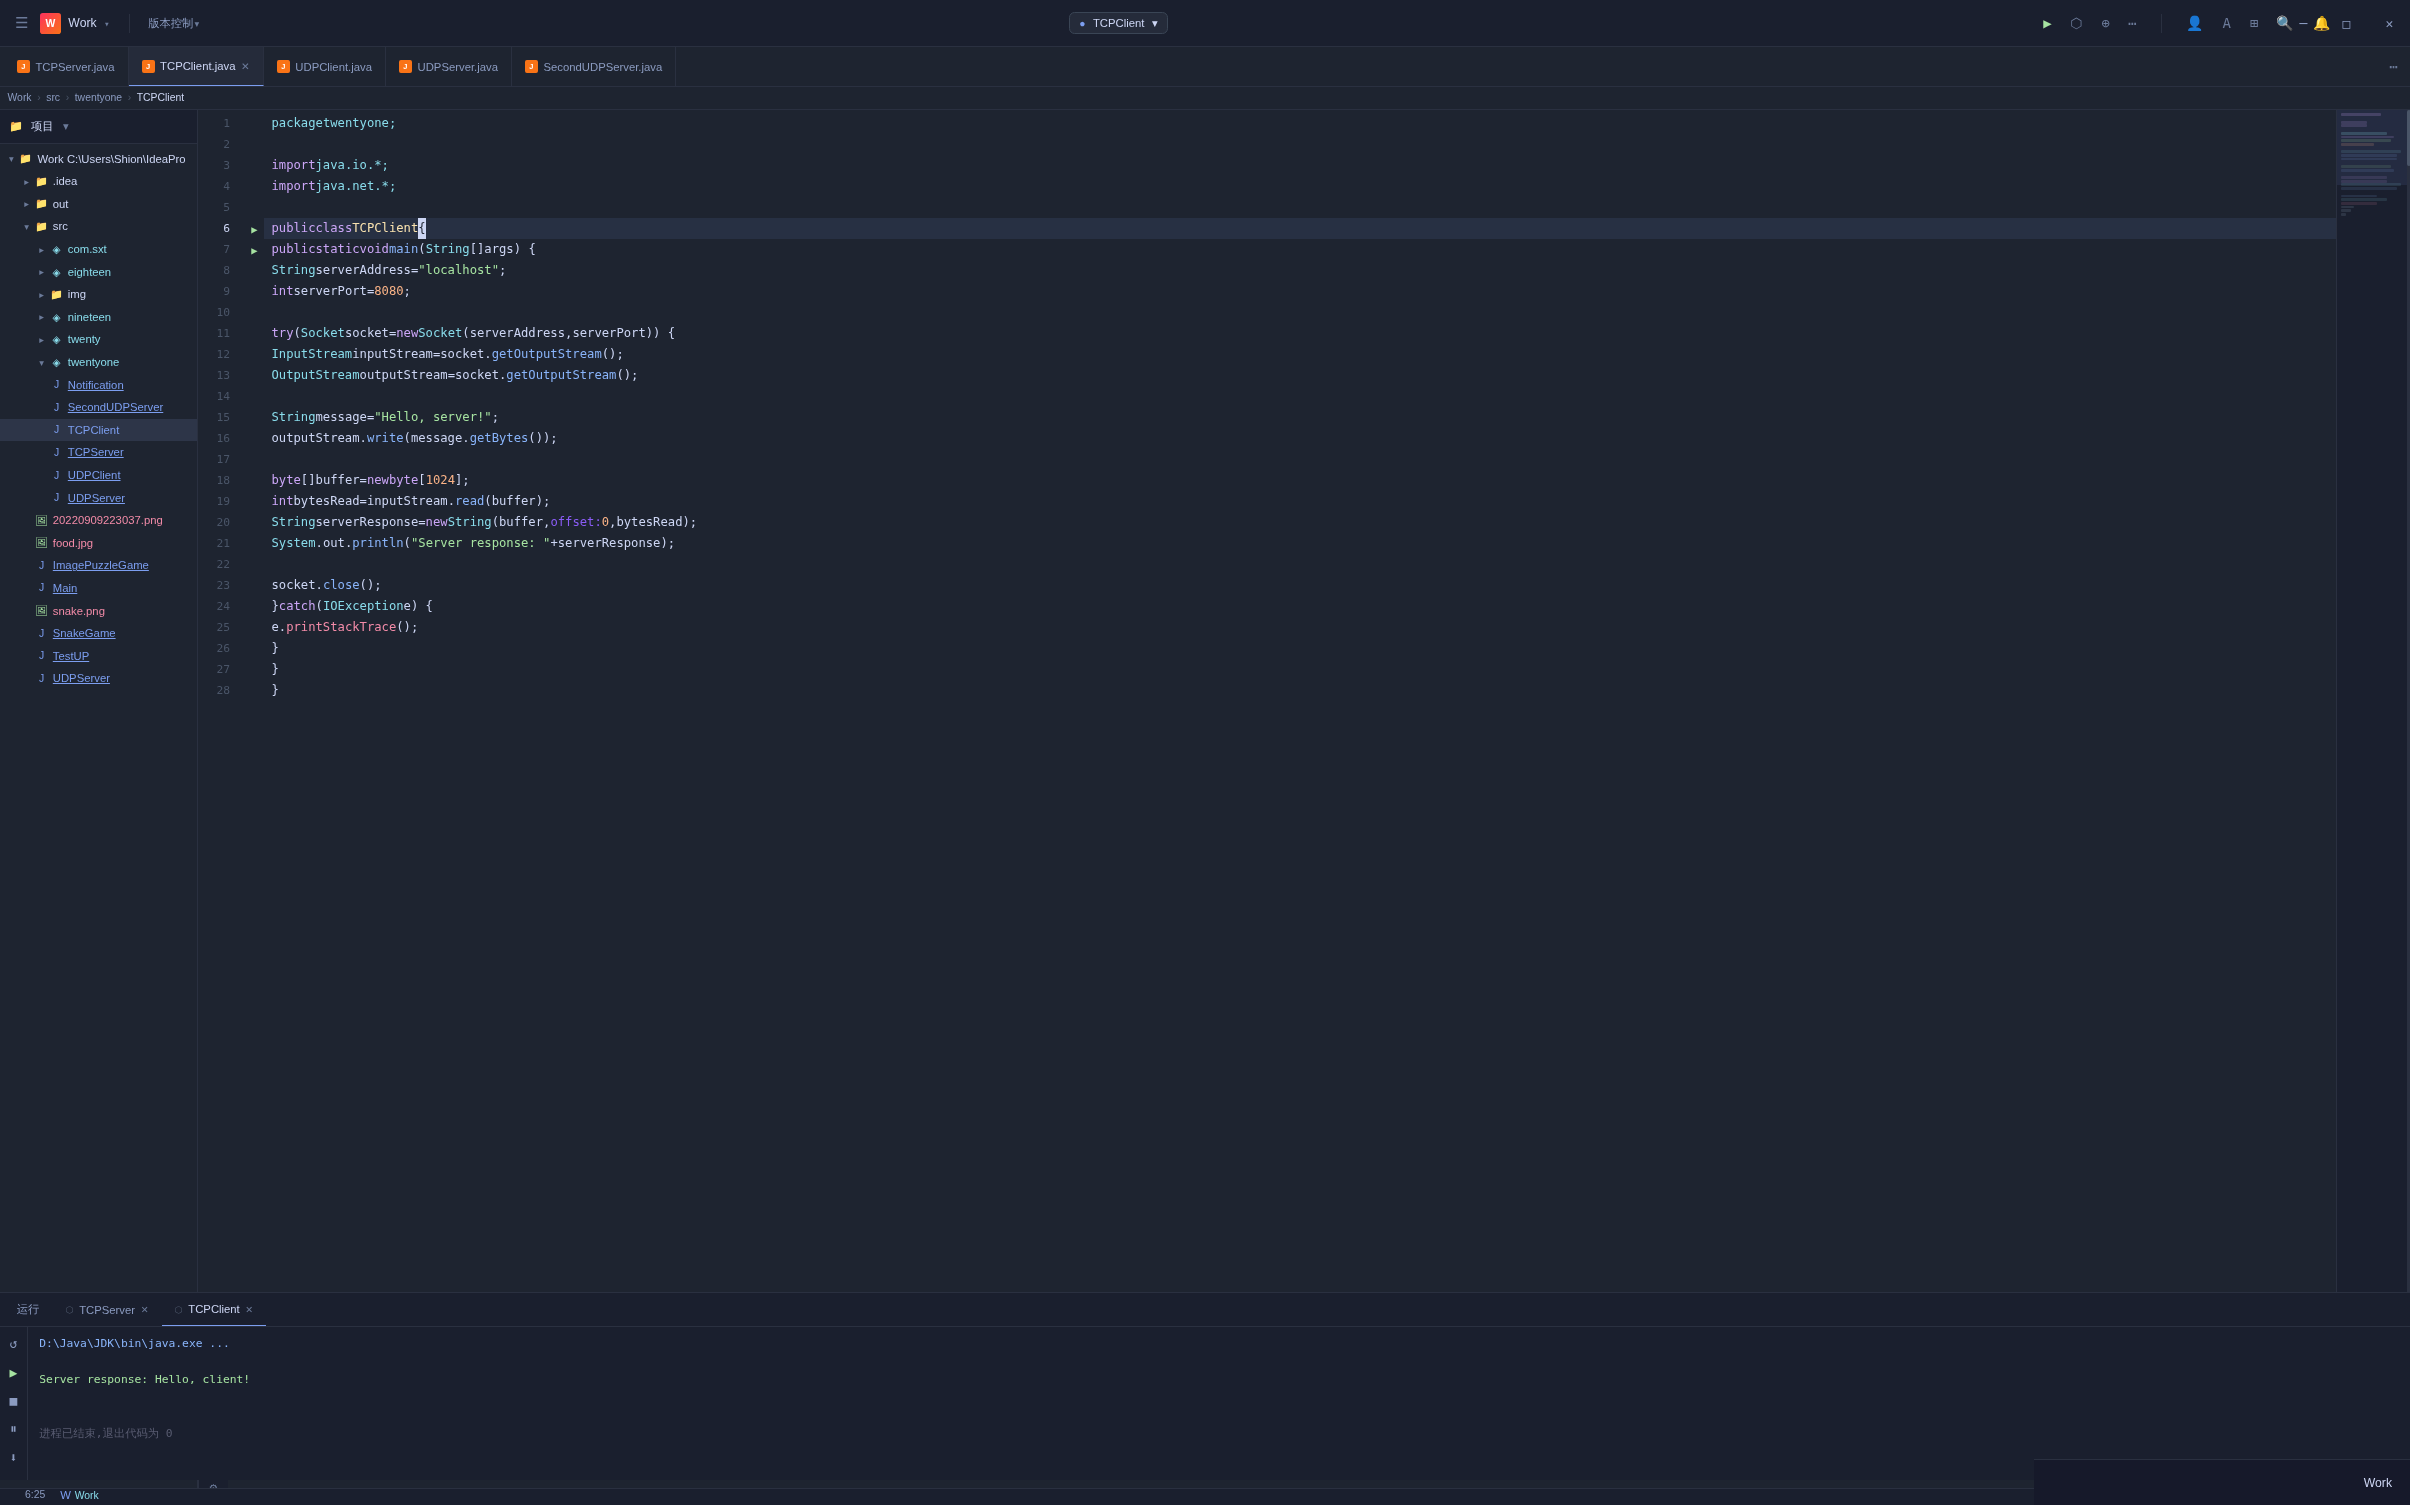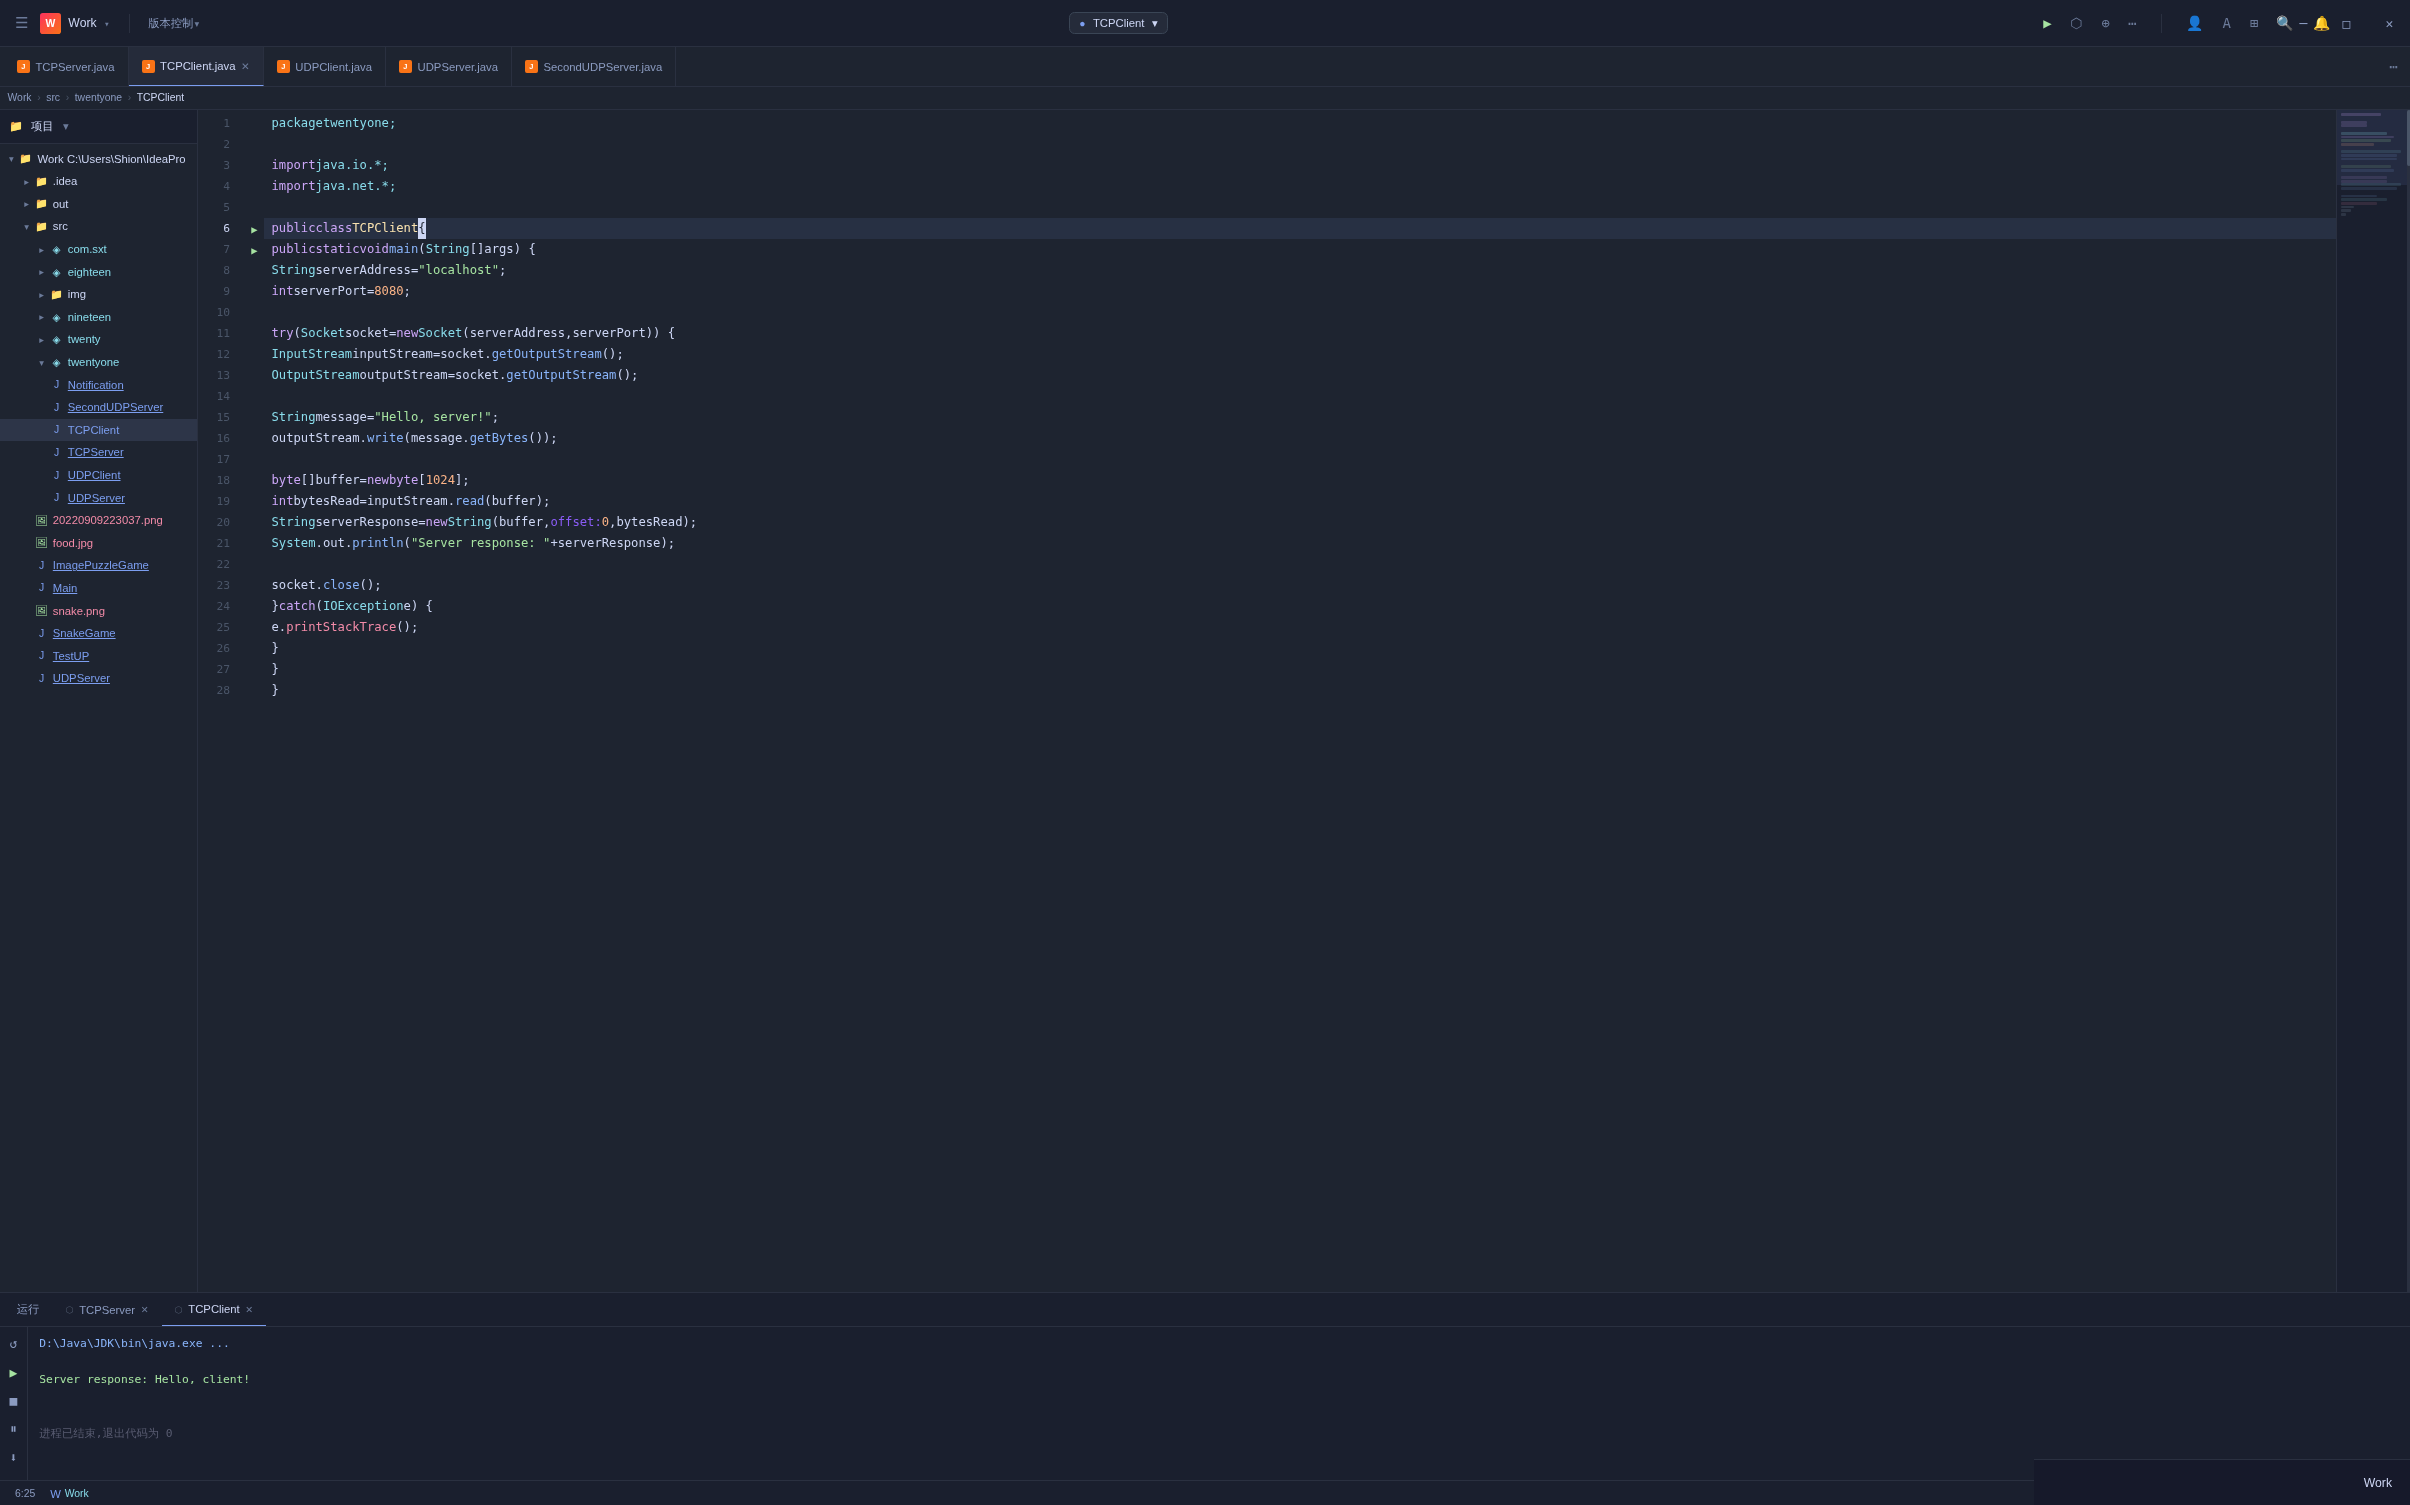--- a/index.html
+++ b/index.html
@@ -459,26 +459,26 @@
     .output-line { display: block; }
     .output-path { color: #89b4fa; }
     .output-response { color: #a6e3a1; }
     .output-dim { color: #585b70; }
 
     
     .status-bar {
       position: absolute;
       bottom: 0;
       left: 0; right: 0;
-      height: 26px;
+      height: 18px;
       background: #1a1f2e;
       border-top: 0.9px solid #2a3040;
       display: flex;
-      align-items: center;
-      padding: 0 15px;
+      align-items: flex-start;
+      padding: 0 25px;
       gap: 15px;
       z-index: 100;
     }
     .status-item {
       display: flex;
       align-items: center;
       gap: 3.8px;
       font-size: 10.4px;
       font-family: sans-serif;
       color: #8b9bc0;

